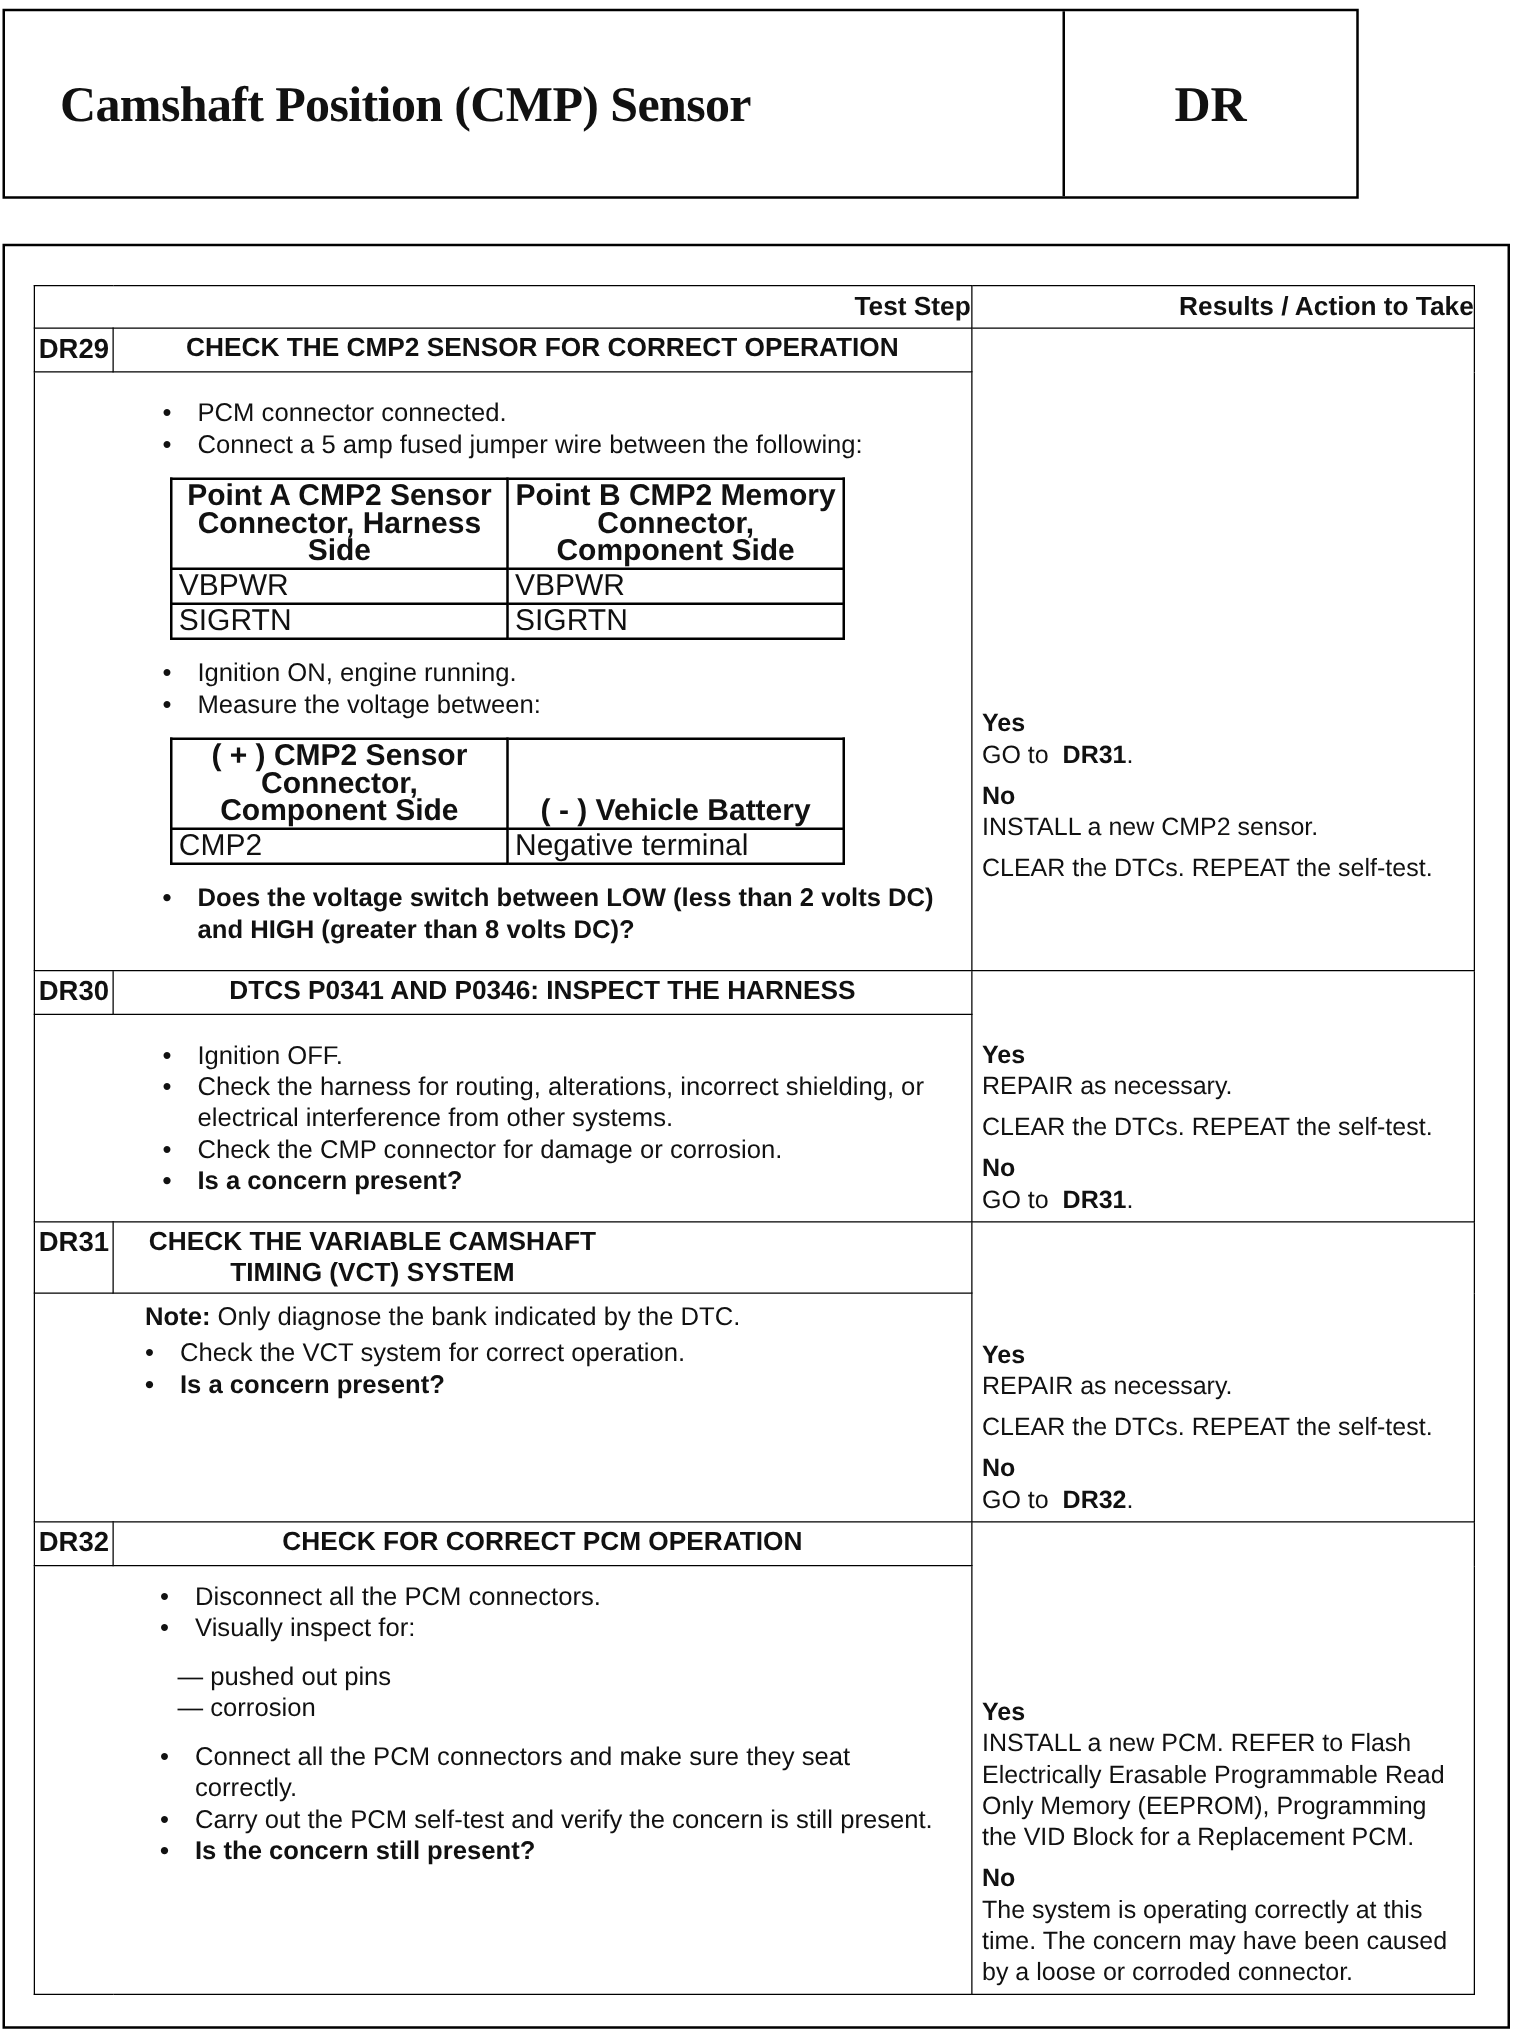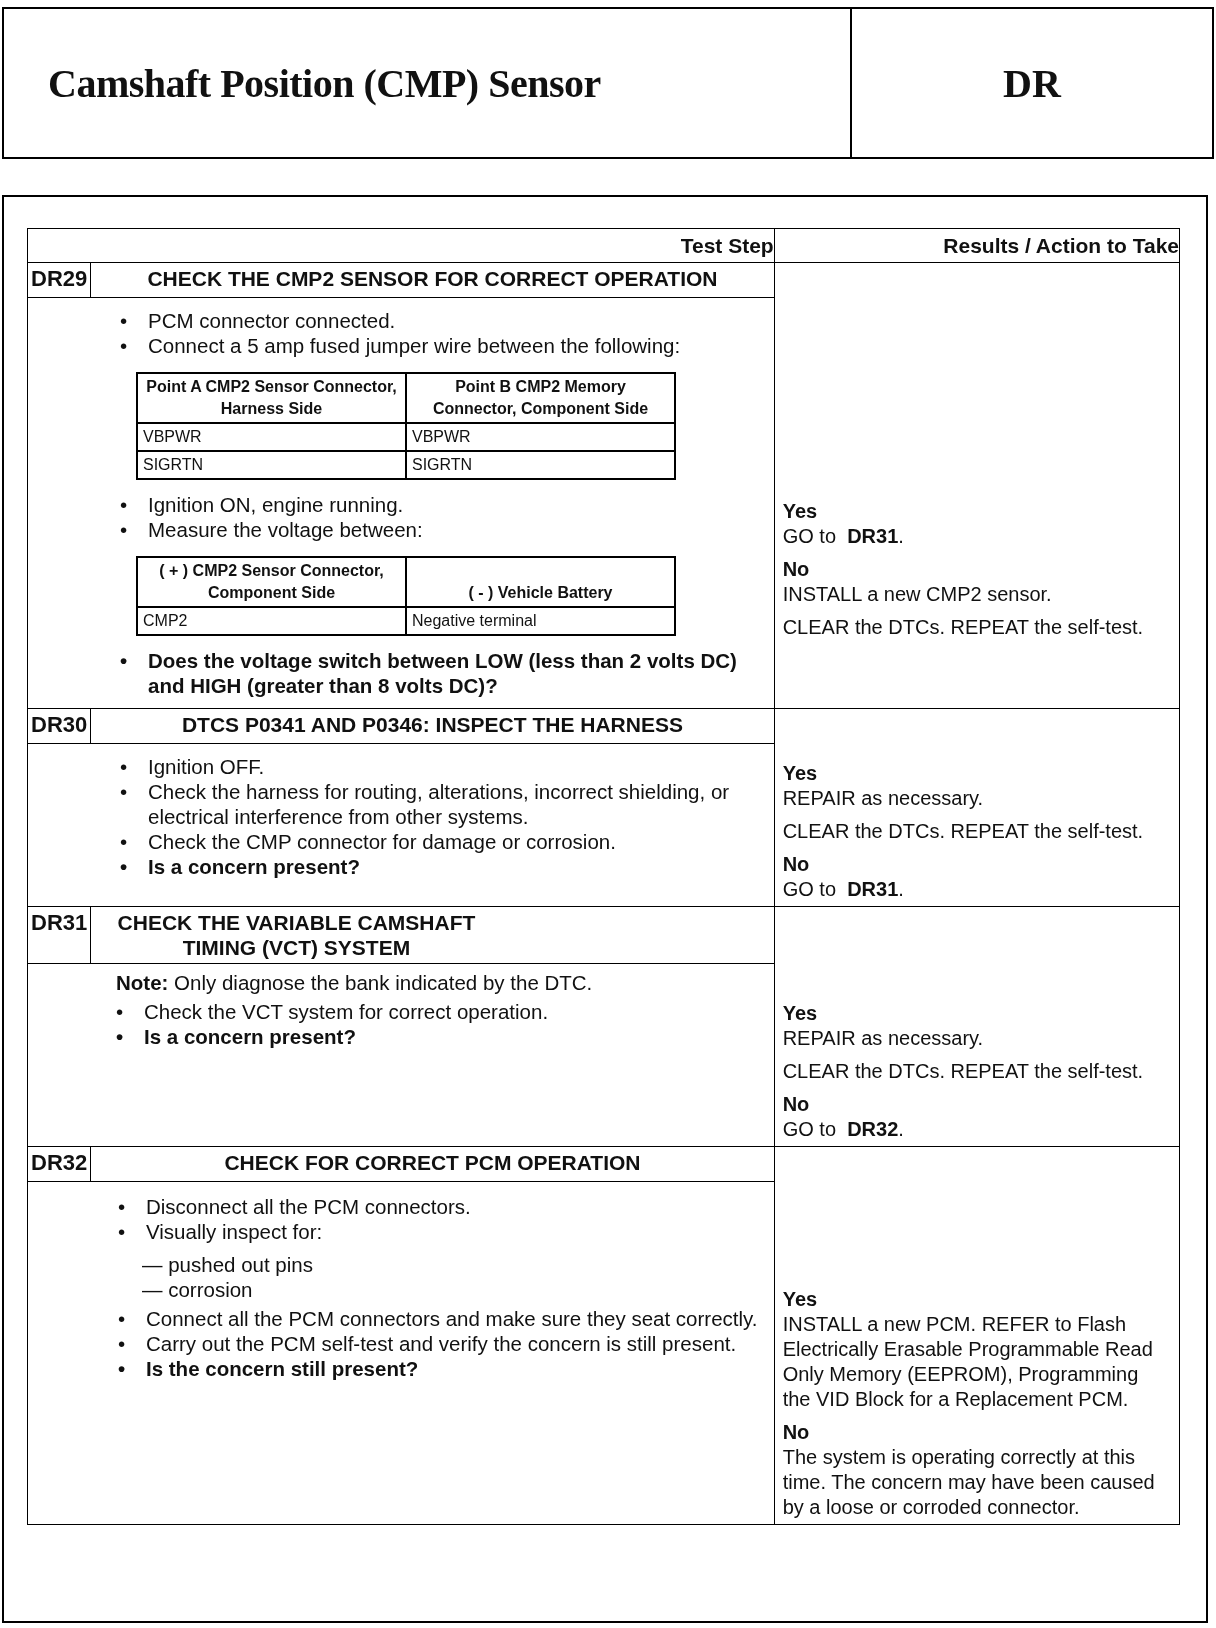--- a/index.html
+++ b/index.html
@@ -1,34 +1,34 @@
 <!DOCTYPE html>
 <html><head>
 <meta charset="utf-8">
 <style>
   html, body { margin: 0; padding: 0; background: #ffffff; }
   body { width: 1216px; height: 1628px; position: relative; font-family: "Liberation Sans", sans-serif; color: #111; overflow: hidden; }
-  .hdr { position: absolute; left: 2px; top: 7px; width: 1212px; height: 152px; border: 2px solid #000; box-sizing: border-box; display: flex; }
+  .hdr { position: absolute; left: 2px; top: 7px; width: 1085px; height: 152px; border: 2px solid #000; box-sizing: border-box; display: flex; }
   .hdr-title { width: 848px; border-right: 2px solid #000; display: flex; align-items: center; padding-left: 44px; box-sizing: border-box;
     font-family: "Liberation Serif", serif; font-weight: bold; font-size: 40px; letter-spacing: -0.5px; }
   .hdr-code { flex: 1; display: flex; align-items: center; justify-content: center; font-family: "Liberation Serif", serif; font-weight: bold; font-size: 40px; }
   .frame { position: absolute; left: 2px; top: 195px; width: 1206px; height: 1428px; border: 2px solid #000; box-sizing: border-box; }
   table.main { position: absolute; left: 27px; top: 228px; width: 1153px; border-collapse: collapse; font-size: 20.5px; line-height: 25px; }
   table.main td, table.main th { border: 1.5px solid #000; vertical-align: top; padding: 0; }
   .colhead { font-weight: bold; text-align: right; height: 33px; vertical-align: middle !important; font-size: 21px; }
   .stepid { width: 52px; font-weight: bold; font-size: 22px; padding: 3px 3px !important; height: 28px; }
   .steptitle { font-weight: bold; font-size: 21px; padding: 3px 8px !important; text-align: center; }
   .body-cell { padding: 6px 10px 6px 116px !important; position: relative; }
   .result-cell { padding: 4px 8px !important; vertical-align: bottom !important; font-size: 20px; }
-  ul.b { list-style: none; margin: 4px; padding: 0; }
+  ul.b { list-style: none; margin: 14px; padding: 0; }
   ul.b li { position: relative; padding-left: 0; }
   ul.b li::before { content: "•"; position: absolute; left: -28px; }
   .bold { font-weight: bold; }
   .dash { margin: 8px 0 0 0; }
-  table.sub { border-collapse: collapse; margin: 14px 0 12px -8px; font-size: 16px; line-height: 22px; }
+  table.sub { border-collapse: collapse; margin: 14px 0 12px -8px; font-size: 24px; line-height: 22px; }
   table.sub td, table.sub th { border: 2px solid #000; padding: 2px 5px; }
   table.sub th { font-weight: bold; text-align: center; vertical-align: bottom; }
   .r-label { font-weight: bold; }
   .r-gap { margin-top: 8px; }
 </style>
 </head>
 <body>
 
 <div class="hdr">
   <div class="hdr-title">Camshaft Position (CMP) Sensor</div>

